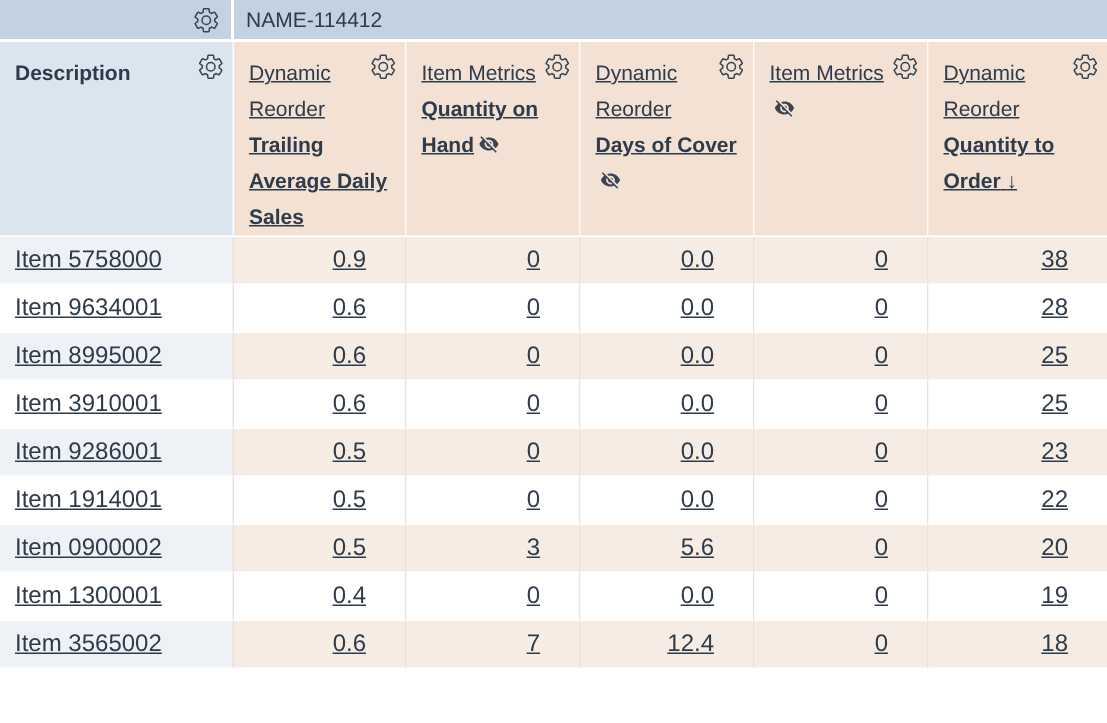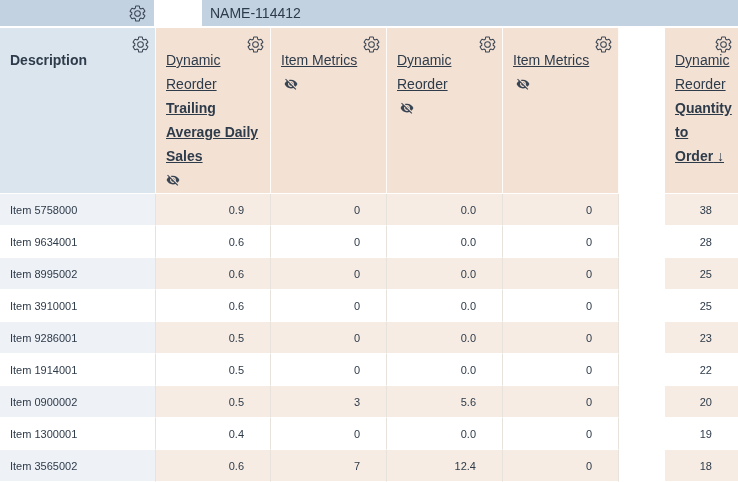--- a/index.html
+++ b/index.html
@@ -26,42 +26,42 @@
     grid-auto-rows:min-content;
     overflow:hidden;
     background:#fff;
   }
   .cell{
     border-right:1px solid var(--divider);
     border-bottom:1px solid #fff;
     position:relative;
     overflow:hidden;
   }
-  .cell.last{border-right:none;margin-left:46px;}
+  .cell.last{border-right:none;}
 
   
   .group-cell{
     height:28px;
     background:var(--group-header-bg);
     display:flex;align-items:center;
     border-right:2px solid #fff;
     border-bottom:2px solid #fff;
   }
   .group-cell.desc{justify-content:flex-end;padding-right:7px;}
   .group-cell.name{
     grid-column:2 / span 5;
     padding-left:8px;
     font-size:14px;
     border-right:none;
   }
 
   
   .head-cell{
-    height:166px;
-    padding:20px 8px 0 10px;
+    height:130px;
+    padding:8px 8px 0 10px;
     font-size:14px;
     line-height:24px;
     border-bottom:1px solid #fff;
     border-right:1px solid rgba(255,255,255,.85);
   }
   .head-cell.desc{background:var(--description-header-bg);font-weight:bold;}
   .head-cell.metric{background:var(--metric-header-bg);text-decoration:underline;}
   .head-group{display:block;font-weight:normal;padding-right:2px;}
   .head-label{display:block;font-weight:bold;}
   .gear{
@@ -76,23 +76,24 @@
     vertical-align:-2px;
     margin-left:3px;
     display:inline-block;
   }
   .eyeoff.block{display:block;margin-left:0;margin-top:5px;}
   .sort-arrow{font-weight:bold;}
 
   
   .data-cell{
     height:32px;
-    font-size:11px;
+    font-size:16px;
     display:flex;align-items:center;
     background:var(--row-white-bg);
+    text-decoration:underline;
   }
   .data-cell.desc{padding-left:10px;justify-content:flex-start;}
   .data-cell.num{padding-right:26px;justify-content:flex-end;text-align:center;}
   .r-striped .data-cell.desc,
   .data-cell.desc.striped{background:var(--stripe-description-bg);}
   .data-cell.num.striped{background:var(--stripe-metric-bg);}
 </style>
 </head>
 <body>
 
@@ -119,31 +120,31 @@
     <span class="head-label"><span>Trailing Average Daily Sales</span><svg class="eyeoff block" viewBox="0 0 24 24" aria-hidden="true">
           <path d="M12 7c2.76 0 5 2.24 5 5 0 .65-.13 1.26-.36 1.83l2.92 2.92c1.51-1.26 2.7-2.89 3.43-4.75-1.73-4.39-6-7.5-11-7.5-1.4 0-2.74.25-3.98.7l2.16 2.16C10.74 7.13 11.35 7 12 7zM2 4.27l2.28 2.28.46.46C3.08 8.3 1.78 10.02 1 12c1.73 4.39 6 7.5 11 7.5 1.55 0 3.03-.3 4.38-.84l.42.42L19.73 22 21 20.73 3.27 3 2 4.27zM7.53 9.8l1.55 1.55c-.05.21-.08.43-.08.65 0 1.66 1.34 3 3 3 .22 0 .44-.03.65-.08l1.55 1.55c-.67.33-1.41.53-2.2.53-2.76 0-5-2.24-5-5 0-.79.2-1.53.53-2.2zm4.31-.78 3.15 3.15.02-.16c0-1.66-1.34-3-3-3l-.17.01z" fill="currentColor"></path>
         </svg></span>
     <svg class="gear gear-abs" viewBox="0 0 24 24" aria-hidden="true">
         <path d="M19.14 12.94c.04-.3.06-.61.06-.94 0-.32-.02-.64-.07-.94l2.03-1.58c.18-.14.23-.41.12-.61l-1.92-3.32c-.12-.22-.37-.29-.59-.22l-2.39.96c-.5-.38-1.03-.7-1.62-.94l-.36-2.54c-.04-.24-.24-.41-.48-.41h-3.84c-.24 0-.43.17-.47.41l-.36 2.54c-.59.24-1.13.57-1.62.94l-2.39-.96c-.22-.08-.47 0-.59.22L2.74 8.87c-.12.21-.08.47.12.61l2.03 1.58c-.05.3-.09.63-.09.94s.02.64.07.94l-2.03 1.58c-.18.14-.23.41-.12.61l1.92 3.32c.12.22.37.29.59.22l2.39-.96c.5.38 1.03.7 1.62.94l.36 2.54c.05.24.24.41.48.41h3.84c.24 0 .44-.17.47-.41l.36-2.54c.59-.24 1.13-.56 1.62-.94l2.39.96c.22.08.47 0 .59-.22l1.92-3.32c.12-.22.07-.47-.12-.61l-2.01-1.58zM12 15.6c-1.98 0-3.6-1.62-3.6-3.6s1.62-3.6 3.6-3.6 3.6 1.62 3.6 3.6-1.62 3.6-3.6 3.6z" fill="none" stroke="currentColor" stroke-width="1.3"></path>
       </svg>
   </div>
 
   <div class="cell head-cell metric">
     <span class="head-group">Item Metrics</span>
-    <span class="head-label"><svg class="eyeoff" viewBox="0 0 24 24" aria-hidden="true">
+    <span class="head-label"><span>Quantity on Hand</span><svg class="eyeoff" viewBox="0 0 24 24" aria-hidden="true">
           <path d="M12 7c2.76 0 5 2.24 5 5 0 .65-.13 1.26-.36 1.83l2.92 2.92c1.51-1.26 2.7-2.89 3.43-4.75-1.73-4.39-6-7.5-11-7.5-1.4 0-2.74.25-3.98.7l2.16 2.16C10.74 7.13 11.35 7 12 7zM2 4.27l2.28 2.28.46.46C3.08 8.3 1.78 10.02 1 12c1.73 4.39 6 7.5 11 7.5 1.55 0 3.03-.3 4.38-.84l.42.42L19.73 22 21 20.73 3.27 3 2 4.27zM7.53 9.8l1.55 1.55c-.05.21-.08.43-.08.65 0 1.66 1.34 3 3 3 .22 0 .44-.03.65-.08l1.55 1.55c-.67.33-1.41.53-2.2.53-2.76 0-5-2.24-5-5 0-.79.2-1.53.53-2.2zm4.31-.78 3.15 3.15.02-.16c0-1.66-1.34-3-3-3l-.17.01z" fill="currentColor"></path>
         </svg></span>
     <svg class="gear gear-abs" viewBox="0 0 24 24" aria-hidden="true">
         <path d="M19.14 12.94c.04-.3.06-.61.06-.94 0-.32-.02-.64-.07-.94l2.03-1.58c.18-.14.23-.41.12-.61l-1.92-3.32c-.12-.22-.37-.29-.59-.22l-2.39.96c-.5-.38-1.03-.7-1.62-.94l-.36-2.54c-.04-.24-.24-.41-.48-.41h-3.84c-.24 0-.43.17-.47.41l-.36 2.54c-.59.24-1.13.57-1.62.94l-2.39-.96c-.22-.08-.47 0-.59.22L2.74 8.87c-.12.21-.08.47.12.61l2.03 1.58c-.05.3-.09.63-.09.94s.02.64.07.94l-2.03 1.58c-.18.14-.23.41-.12.61l1.92 3.32c.12.22.37.29.59.22l2.39-.96c.5.38 1.03.7 1.62.94l.36 2.54c.05.24.24.41.48.41h3.84c.24 0 .44-.17.47-.41l.36-2.54c.59-.24 1.13-.56 1.62-.94l2.39.96c.22.08.47 0 .59-.22l1.92-3.32c.12-.22.07-.47-.12-.61l-2.01-1.58zM12 15.6c-1.98 0-3.6-1.62-3.6-3.6s1.62-3.6 3.6-3.6 3.6 1.62 3.6 3.6-1.62 3.6-3.6 3.6z" fill="none" stroke="currentColor" stroke-width="1.3"></path>
       </svg>
   </div>
 
   <div class="cell head-cell metric">
     <span class="head-group">Dynamic Reorder</span>
-    <span class="head-label"><svg class="eyeoff" viewBox="0 0 24 24" aria-hidden="true">
+    <span class="head-label"><span>Days of Cover</span><svg class="eyeoff" viewBox="0 0 24 24" aria-hidden="true">
           <path d="M12 7c2.76 0 5 2.24 5 5 0 .65-.13 1.26-.36 1.83l2.92 2.92c1.51-1.26 2.7-2.89 3.43-4.75-1.73-4.39-6-7.5-11-7.5-1.4 0-2.74.25-3.98.7l2.16 2.16C10.74 7.13 11.35 7 12 7zM2 4.27l2.28 2.28.46.46C3.08 8.3 1.78 10.02 1 12c1.73 4.39 6 7.5 11 7.5 1.55 0 3.03-.3 4.38-.84l.42.42L19.73 22 21 20.73 3.27 3 2 4.27zM7.53 9.8l1.55 1.55c-.05.21-.08.43-.08.65 0 1.66 1.34 3 3 3 .22 0 .44-.03.65-.08l1.55 1.55c-.67.33-1.41.53-2.2.53-2.76 0-5-2.24-5-5 0-.79.2-1.53.53-2.2zm4.31-.78 3.15 3.15.02-.16c0-1.66-1.34-3-3-3l-.17.01z" fill="currentColor"></path>
         </svg></span>
     <svg class="gear gear-abs" viewBox="0 0 24 24" aria-hidden="true">
         <path d="M19.14 12.94c.04-.3.06-.61.06-.94 0-.32-.02-.64-.07-.94l2.03-1.58c.18-.14.23-.41.12-.61l-1.92-3.32c-.12-.22-.37-.29-.59-.22l-2.39.96c-.5-.38-1.03-.7-1.62-.94l-.36-2.54c-.04-.24-.24-.41-.48-.41h-3.84c-.24 0-.43.17-.47.41l-.36 2.54c-.59.24-1.13.57-1.62.94l-2.39-.96c-.22-.08-.47 0-.59.22L2.74 8.87c-.12.21-.08.47.12.61l2.03 1.58c-.05.3-.09.63-.09.94s.02.64.07.94l-2.03 1.58c-.18.14-.23.41-.12.61l1.92 3.32c.12.22.37.29.59.22l2.39-.96c.5.38 1.03.7 1.62.94l.36 2.54c.05.24.24.41.48.41h3.84c.24 0 .44-.17.47-.41l.36-2.54c.59-.24 1.13-.56 1.62-.94l2.39.96c.22.08.47 0 .59-.22l1.92-3.32c.12-.22.07-.47-.12-.61l-2.01-1.58zM12 15.6c-1.98 0-3.6-1.62-3.6-3.6s1.62-3.6 3.6-3.6 3.6 1.62 3.6 3.6-1.62 3.6-3.6 3.6z" fill="none" stroke="currentColor" stroke-width="1.3"></path>
       </svg>
   </div>
 
   <div class="cell head-cell metric">
     <span class="head-group">Item Metrics</span>
     <span class="head-label"><svg class="eyeoff" viewBox="0 0 24 24" aria-hidden="true">

